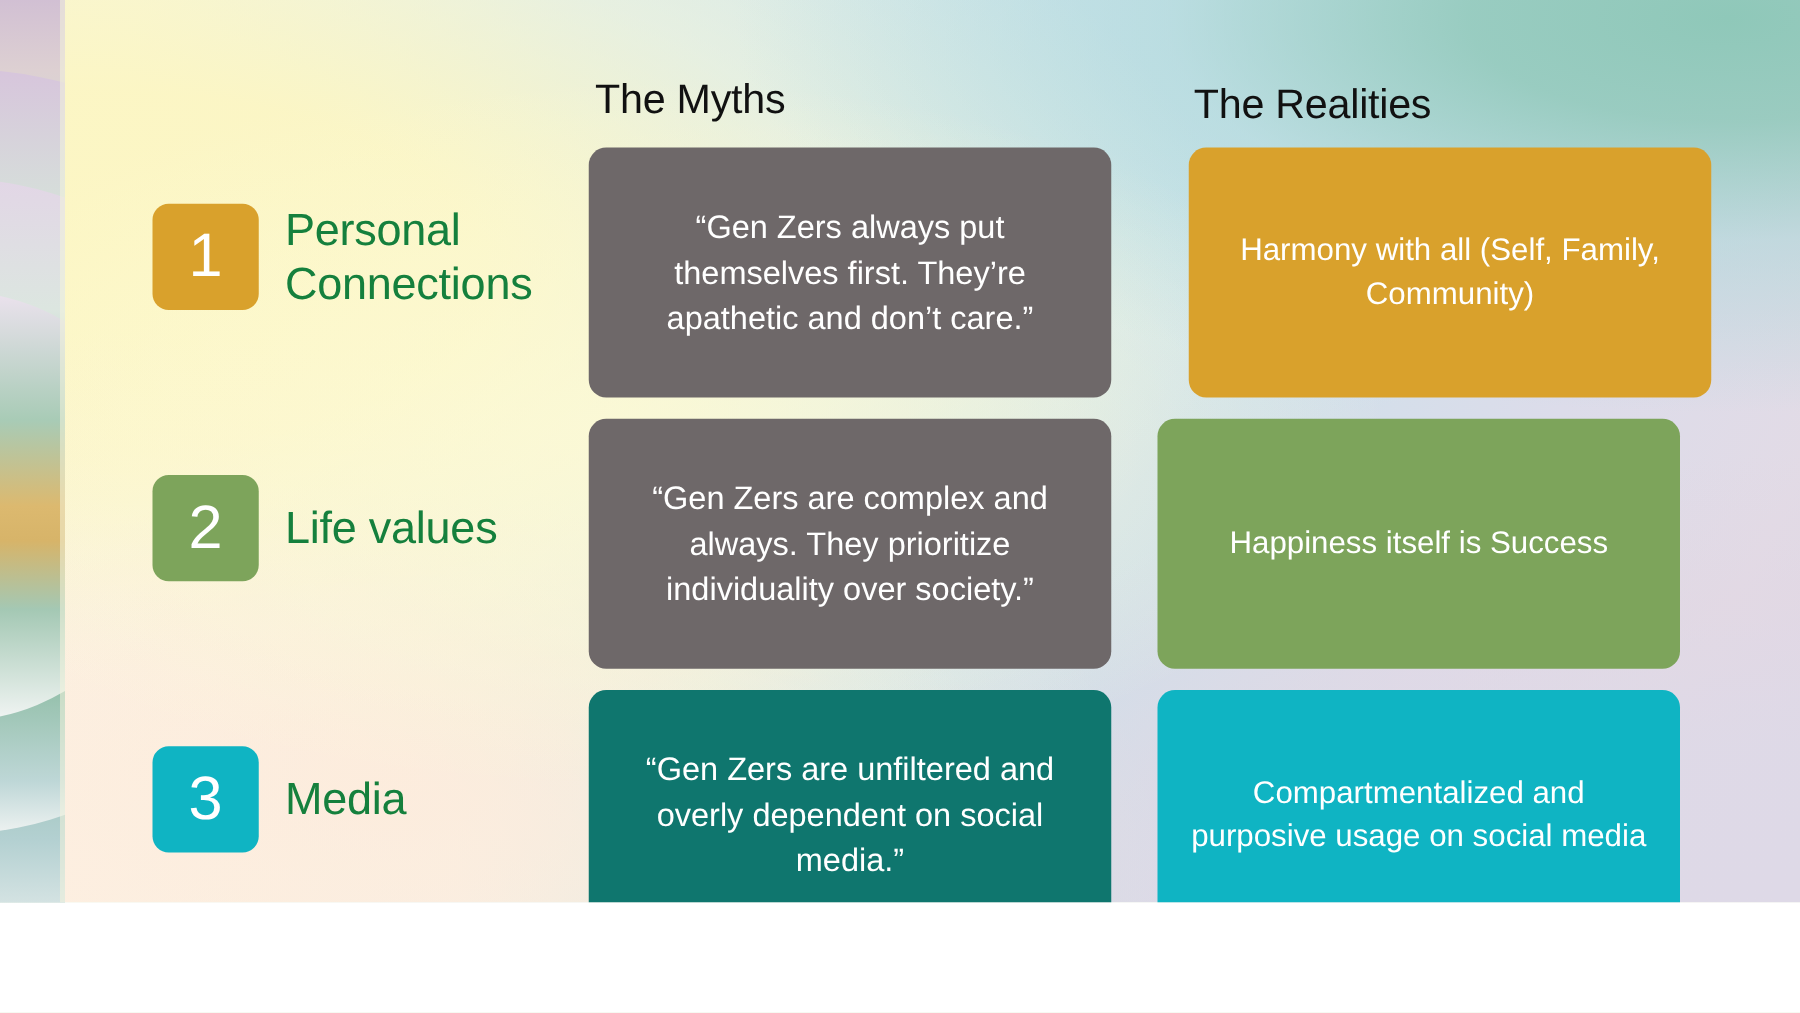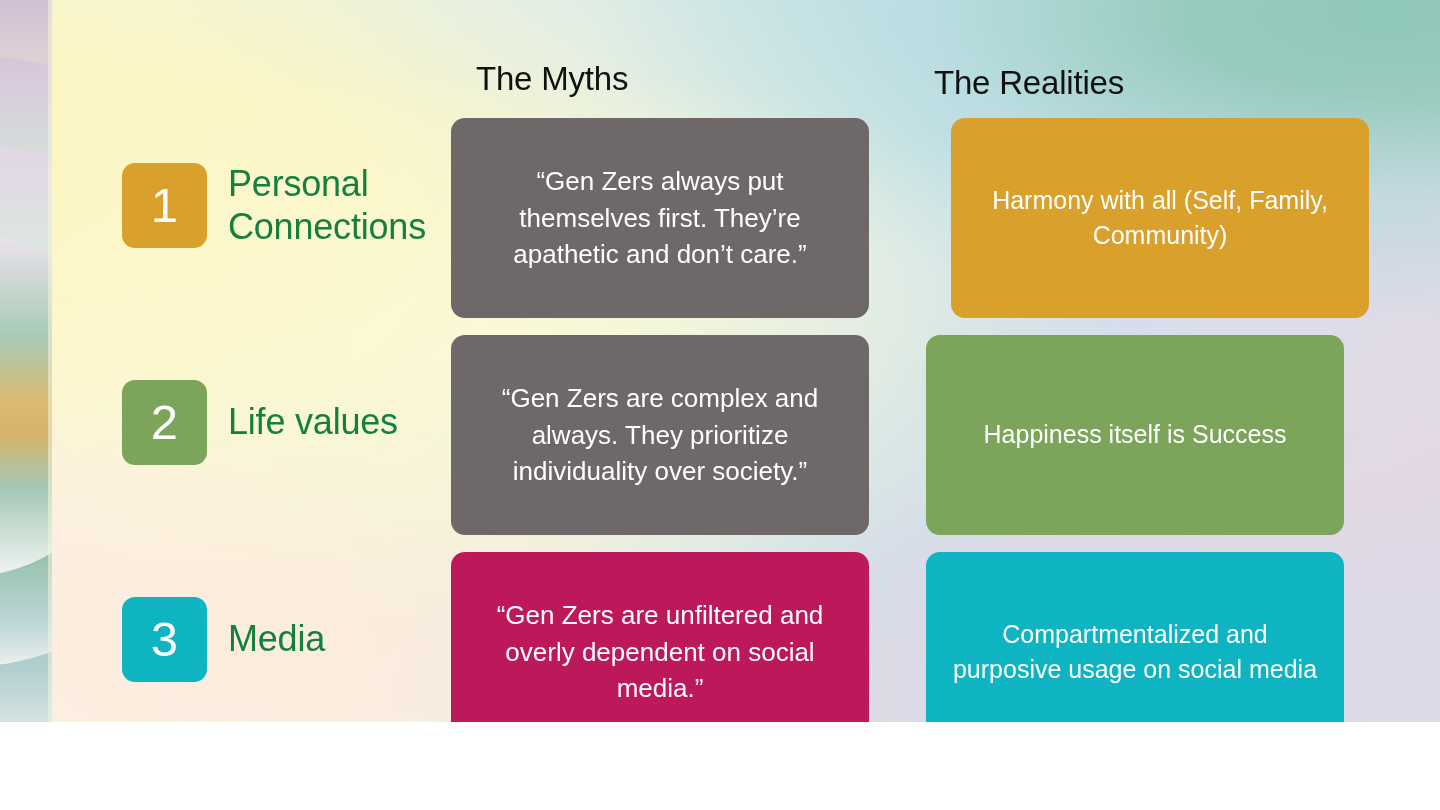--- a/index.html
+++ b/index.html
@@ -52,21 +52,21 @@
 
   
   .col-head {
     position: absolute;
     font-size: 33px;
     color: #111111;
     letter-spacing: -0.2px;
     white-space: nowrap;
   }
   .col-head.myths    { left: 476px; top: 60px; }
-  .col-head.realities{ left: 934px; top: 64px; }
+  .col-head.realities{ left: 955px; top: 64px; }
 
   
   .row {
     position: absolute;
     left: 0;
     width: 1440px;
     height: 200px;
   }
   .row.r1 { top: 118px; }
   .row.r2 { top: 335px; }
@@ -107,21 +107,21 @@
     box-sizing: border-box;
     border-radius: 14px;
     display: flex;
     align-items: center;
     justify-content: center;
     text-align: center;
     color: #ffffff;
     padding: 10px 24px;
   }
   .card.myth {
-    left: 451px;
+    left: 471px;
     top: 0;
     width: 418px;
     height: 200px;
     font-size: 26px;
     line-height: 1.42;
   }
   .card.reality {
     left: 926px;
     top: 0;
     width: 418px;
@@ -221,21 +221,21 @@
     <div class="card reality" id="reality2" style="background: rgb(125, 164, 91);">
       <p>Happiness itself is Success</p>
     </div>
   </div>
 
   <div class="row r3">
     <div class="item">
       <div class="badge" id="badge3" style="background: rgb(15, 180, 195);">3</div>
       <div class="item-label">Media</div>
     </div>
-    <div class="card myth" id="myth3" style="background: #be185d;">
+    <div class="card myth" id="myth3" style="background: #0f766e;">
       <p>“Gen Zers are unfiltered and overly dependent on social media.”</p>
     </div>
     <div class="card reality" id="reality3" style="background: rgb(15, 180, 195); align-items: center;">
       <p>Compartmentalized and purposive usage on social media</p>
     </div>
   </div>
 
 </div>
 
 </body></html>

